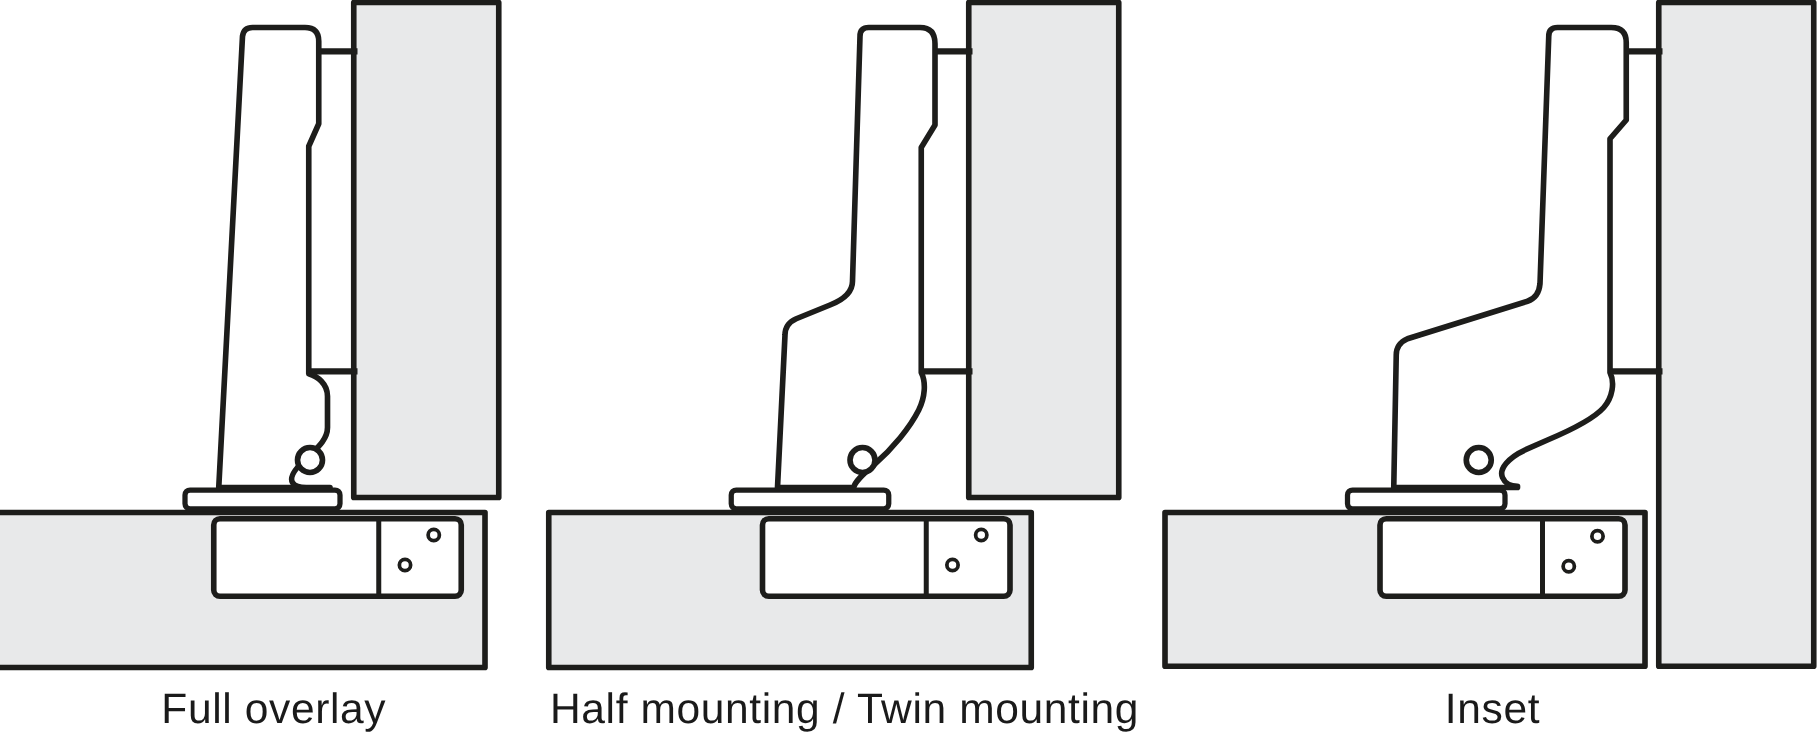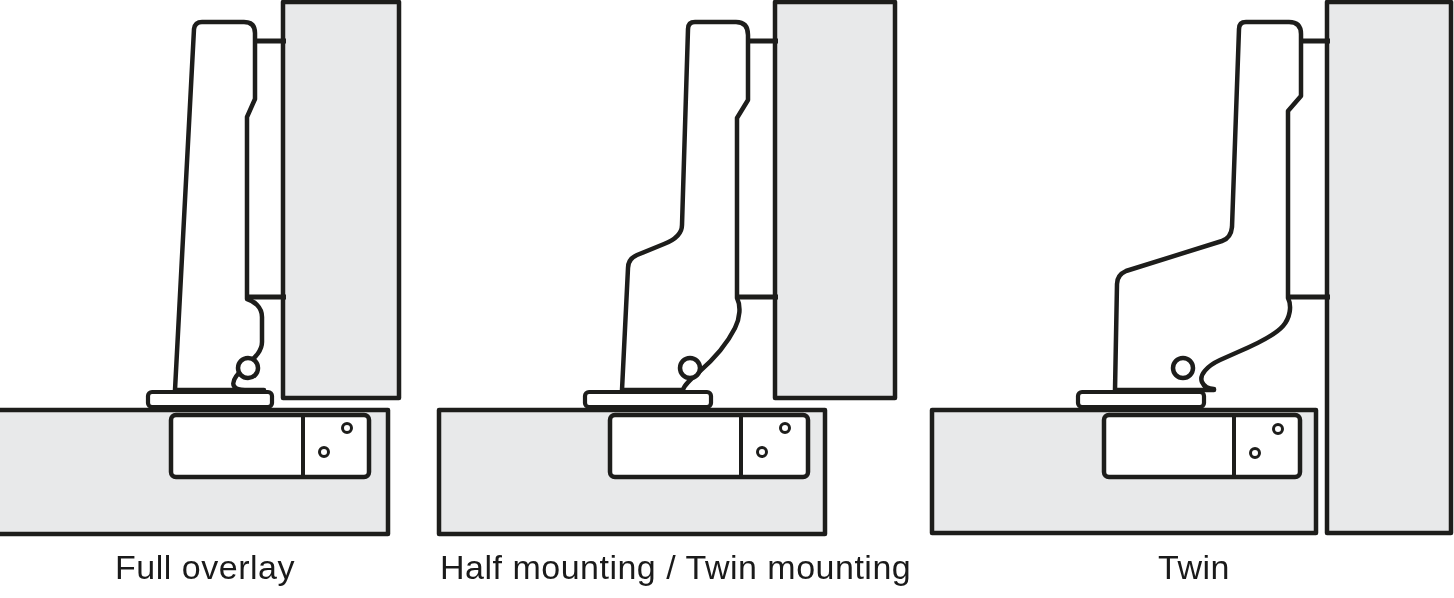--- a/index.html
+++ b/index.html
@@ -14,21 +14,21 @@
   .panel-label{
     position:absolute;
     top:548px;
     font-size:34px;
     line-height:38px;
     color:#1a1a1a;
     text-align:center;
     letter-spacing:0.5px;
     white-space:nowrap;
   }
-  .label-1{left:2px;   width:406px;}
+  .label-1{left:16px;   width:406px;}
   .label-2{left:440px; width:460px;}
   .label-3{left:1064px;width:260px;}
 </style>
 </head>
 <body>
 
 <div id="stage">
 
   <svg width="1454" height="598" viewBox="0 0 1454 598">
     <g fill="none" stroke="#1d1d1b" stroke-width="4.5" stroke-linejoin="round" stroke-linecap="butt">
@@ -97,14 +97,14 @@
                  Q 1239,22 1246,22 Z"></path>
         <circle cx="1183" cy="368" r="10" fill="#ffffff"></circle>
       </g>
     </g>
   </svg>
 
   <div class="panel-label label-1">Full overlay</div>
 
   <div class="panel-label label-2">Half mounting / Twin mounting</div>
 
-  <div class="panel-label label-3">Twin</div>
+  <div class="panel-label label-3">Inset</div>
 </div>
 
 </body></html>

